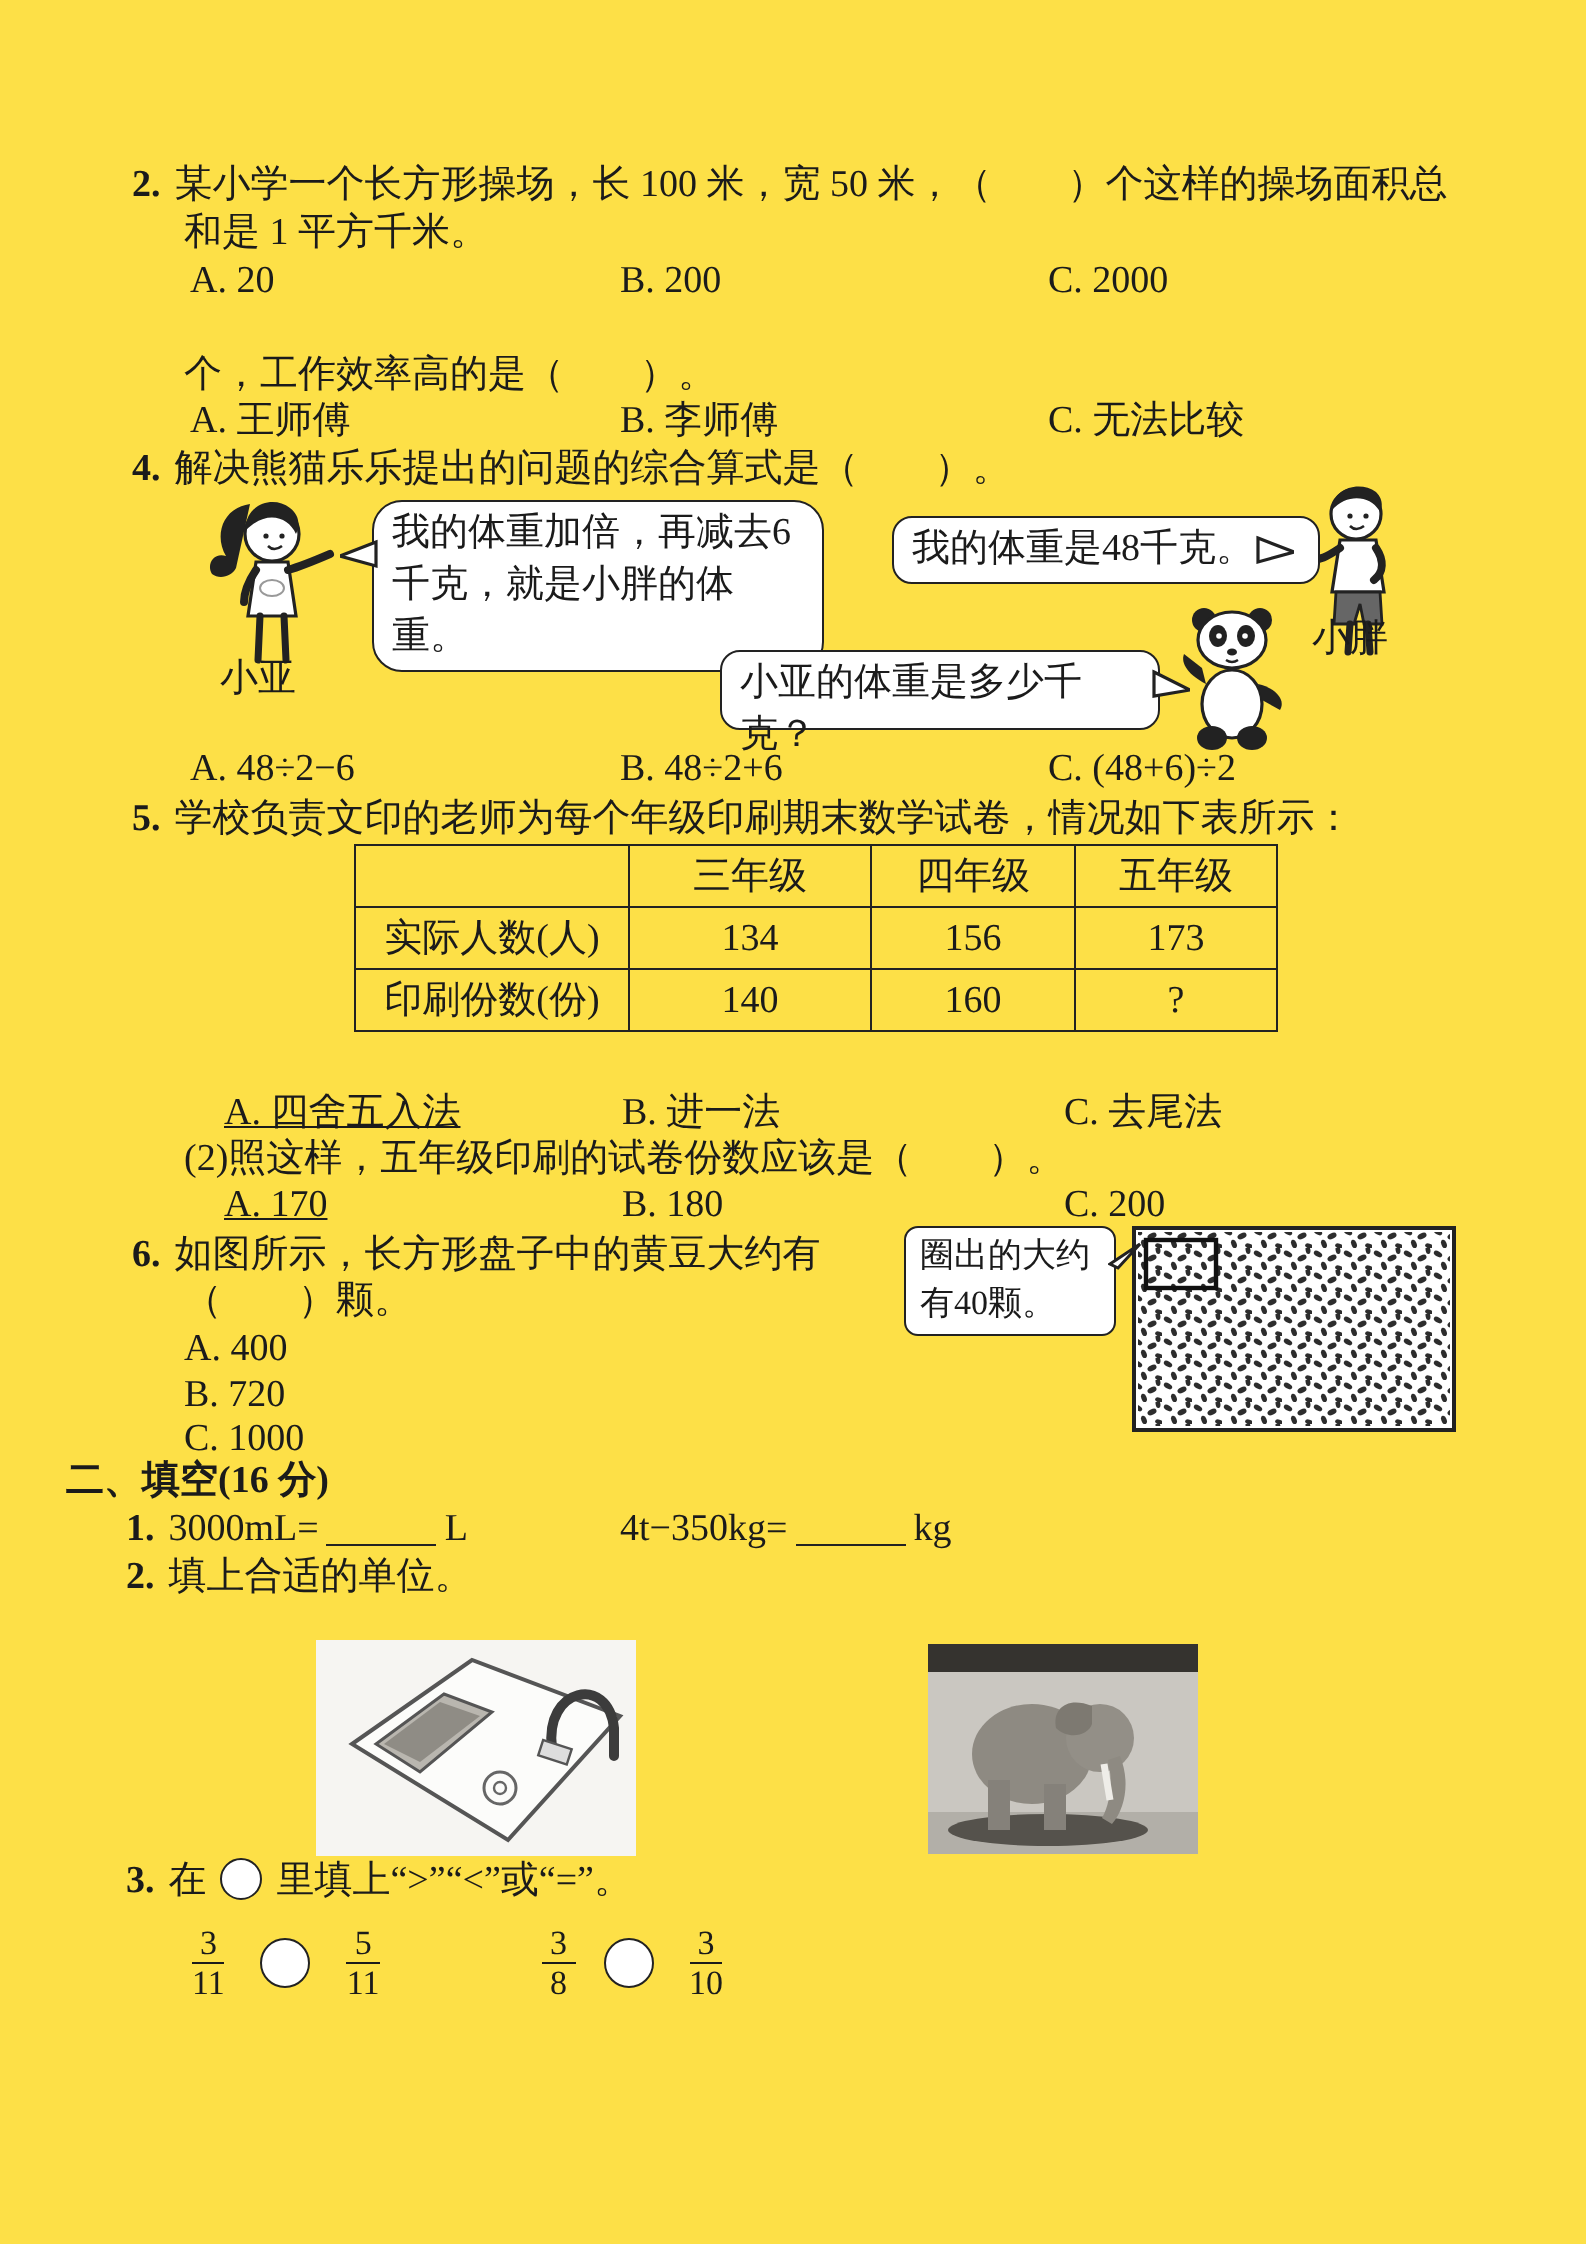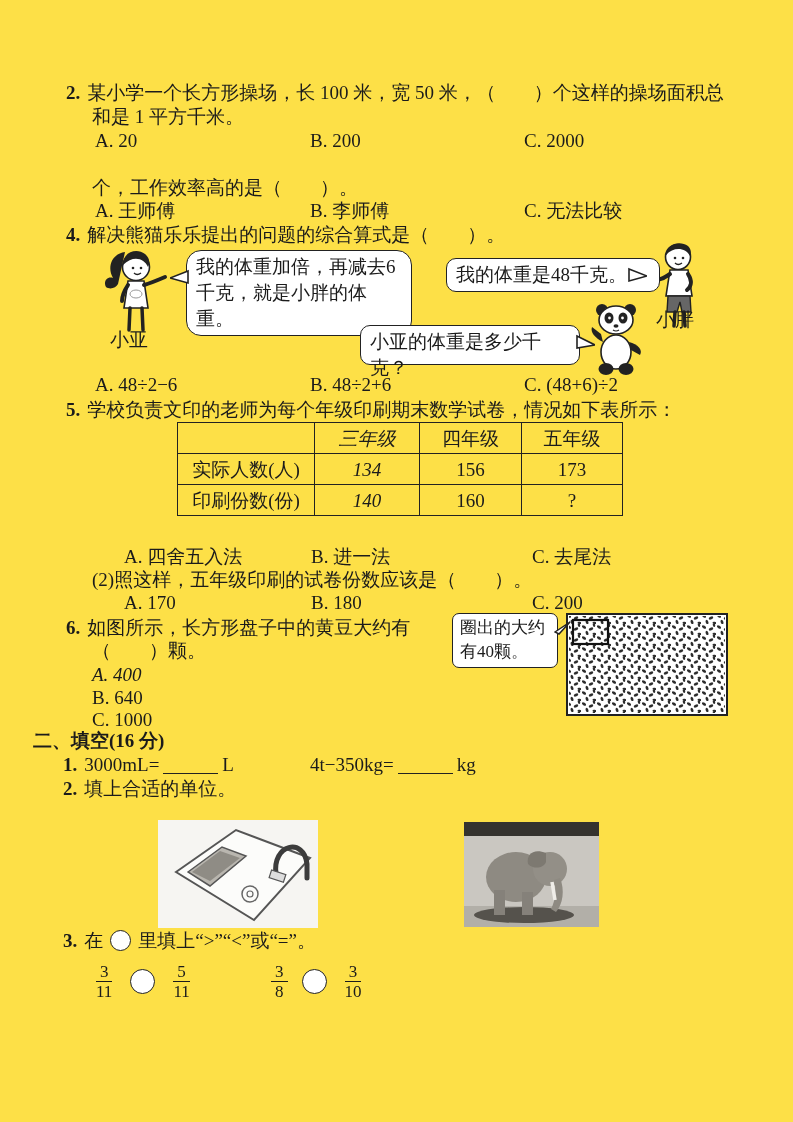--- a/index.html
+++ b/index.html
@@ -9,35 +9,35 @@
     background:#fde047; color:#1b1b1b;
     font-family:"Liberation Serif","DejaVu Serif",serif;
     font-size:19px; line-height:23px; overflow:hidden;
   }
   .abs { position:absolute; white-space:nowrap; }
   .qnum { font-weight:bold; margin-right:7px; }
   .opt-row { position:absolute; left:0; width:691px; height:23px; }
   .opt-row .oA { position:absolute; left:95px; white-space:nowrap; }
   .opt-row .oB { position:absolute; left:310px; white-space:nowrap; }
   .opt-row .oC { position:absolute; left:524px; white-space:nowrap; }
-  .opt-row.sub .oA { left:124px; }
+  .opt-row.sub .oA { left:112px;text-decoration:underline; }
   .opt-row.sub .oB { left:311px; }
   .opt-row.sub .oC { left:532px; }
   .bubble {
     position:absolute; background:#fff; border:1.8px solid #222; border-radius:10px;
     padding:3px 9px; line-height:26px; font-size:19px; white-space:normal; z-index:2;
   }
   .tail { position:absolute; z-index:3; }
   .grade-table { position:absolute; left:177px; top:422px; border-collapse:collapse; }
   .grade-table td {
     border:1.7px solid #222; height:31px; text-align:center; vertical-align:middle;
     font-size:19px; padding:0 6px;
   }
   .grade-table td.c0 { width:137px; }
-  .grade-table td.c1 { width:105px;font-style:italic; }
+  .grade-table td.c1 { width:121px; }
   .grade-table td.c2 { width:102px; }
   .grade-table td.c3 { width:101px; }
   .blank { display:inline-block; height:16px; border-bottom:1.7px solid #222; vertical-align:-3px; margin:0 4px; }
   .b55 { width:55px; } .b60 { width:60px; } .b72 { width:72px; }
   .cmp-circle { display:inline-block; width:25px; height:25px; border:1.7px solid #222; border-radius:50%; background:#fff; }
   .inline-circle { display:inline-block; width:21px; height:21px; border:1.7px solid #222; border-radius:50%; background:#fff; vertical-align:-4px; margin:0 7px; }
   .frac { display:inline-flex; flex-direction:column; align-items:center; font-size:17px; line-height:19px; }
   .frac .fn { padding:0 4px; border-bottom:1.7px solid #1b1b1b; }
   .frac .fd { padding:0 4px; }
   .frac-group { position:absolute; top:0; display:flex; align-items:center; gap:14px; height:46px; }
@@ -169,22 +169,22 @@
   </div>
   <div class="abs" style="left:92px; top:568px;">(2)照这样，五年级印刷的试卷份数应该是（　　）。</div>
   <div class="opt-row sub" style="top:591px;">
     <span class="oA">A. 170</span>
     <span class="oB">B. 180</span>
     <span class="oC">C. 200</span>
   </div>
 
   <div class="abs" style="left:66px; top:616px;"><span class="qnum">6.</span><span>如图所示，长方形盘子中的黄豆大约有</span></div>
   <div class="abs" style="left:92px; top:639px;">（　　）颗。</div>
-  <div class="abs" style="left:92px; top:663px;font-style:italic;">A. 400</div>
-  <div class="abs" style="left:92px; top:686px;">B. 640</div>
+  <div class="abs" style="left:92px; top:663px;">A. 400</div>
+  <div class="abs" style="left:92px; top:686px;">B. 720</div>
   <div class="abs" style="left:92px; top:708px;">C. 1000</div>
 
   <div class="callout">圈出的大约有40颗。</div>
   <svg class="tail" style="left:554px; top:620px;" width="18" height="16">
     <polygon points="1,12 16,2 5,14" fill="#fff" stroke="#222" stroke-width="1.5"></polygon>
   </svg>
 
   <svg class="abs" style="left:566px; top:613px;" width="162" height="103">
     <defs>
       <pattern id="beans" width="15" height="11" patternUnits="userSpaceOnUse">

